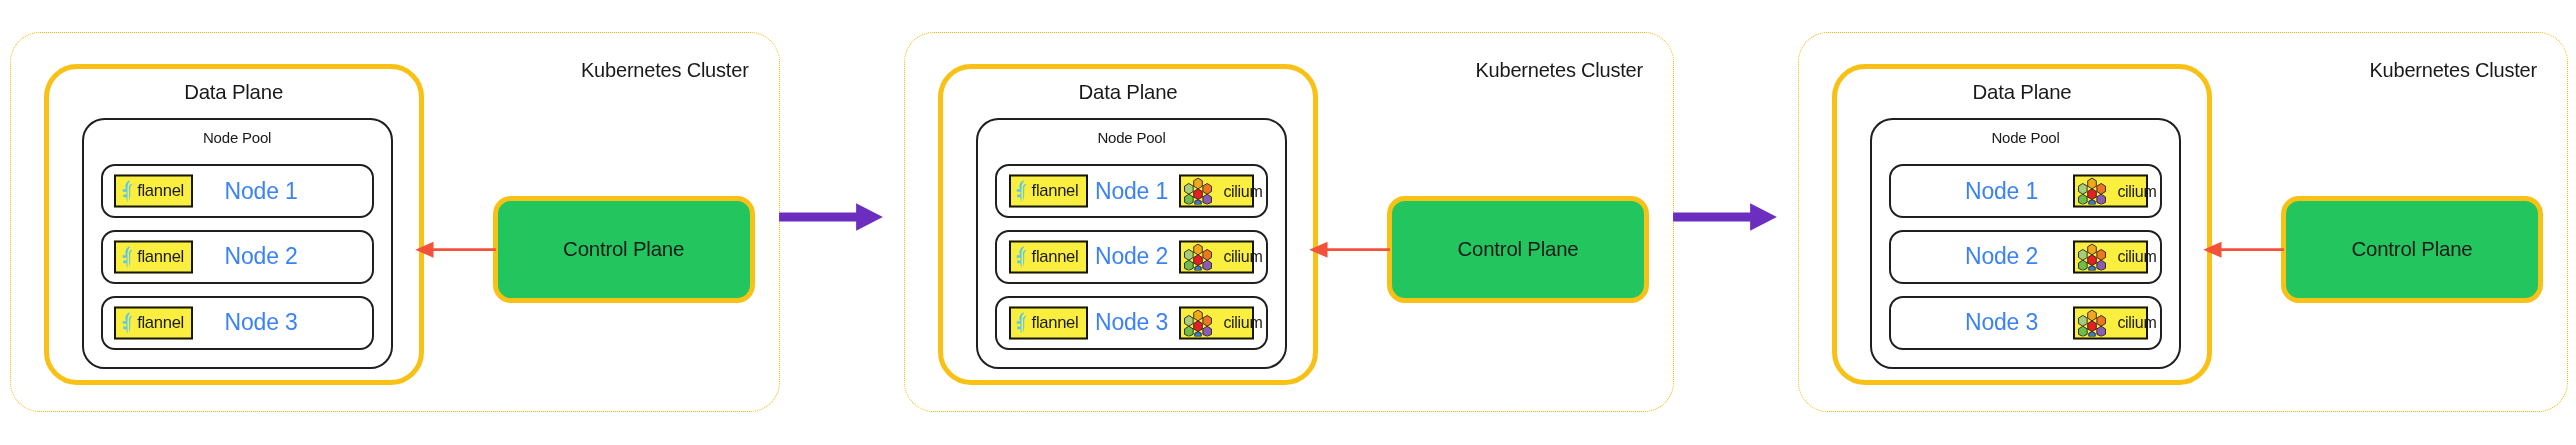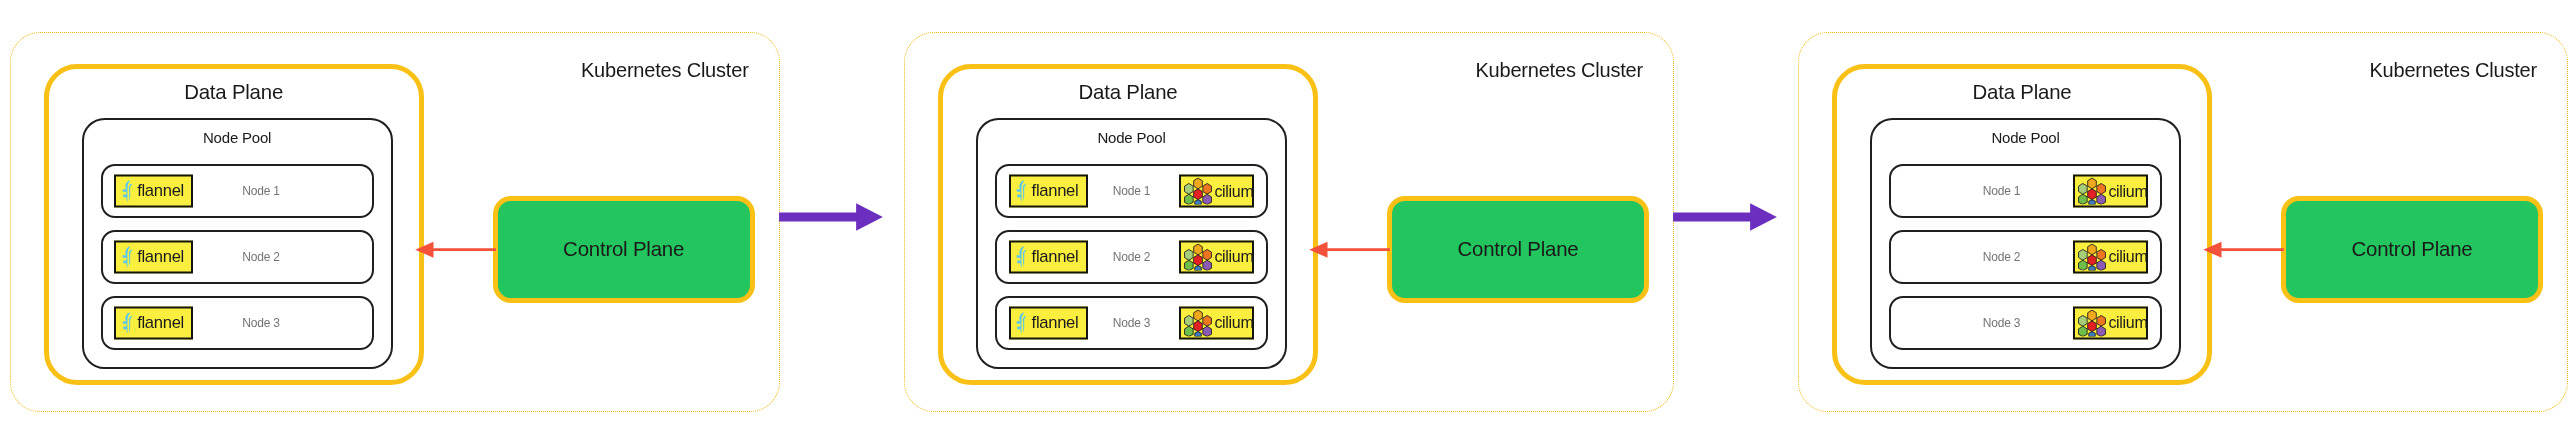--- a/index.html
+++ b/index.html
@@ -55,21 +55,21 @@
     border-radius:14px;
     box-sizing:border-box;
     background:#fff;
     display:flex; align-items:center;padding-left:28px;
   }
   .node-row:last-child{margin-bottom:0;}
 
   .node-label{
     position:absolute; left:0; right:0; top:0; bottom:0;
     display:flex; align-items:center; justify-content:center;
-    font-size:12px; color:#737373; letter-spacing:-0.2px;
+    font-size:23px; color:#3b82f6; letter-spacing:-0.2px;
     pointer-events:none;
   }
   
   .node-row.both .node-label{justify-content:center;}
   .node-row.left-only .node-label{justify-content:center; padding-left:48px;}
   .node-row.right-only .node-label{justify-content:center; padding-right:48px;}
 
   .badge-slot{position:absolute; top:50%; transform:translateY(-50%);}
   .badge-slot.left{left:11.8px;}
   .badge-slot.right{right:11.8px;}
@@ -88,21 +88,21 @@
     font-size:16.6px;color:#1b1b1b;letter-spacing:-0.3px;line-height:1;
     font-family:"Liberation Sans",sans-serif;
   }
 
   
   .cilium{
     width:75px;height:33px;
     background:#FAEE3E;
     border:2.7px solid #141414;
     box-sizing:border-box;
-    display:flex;align-items:center;gap:2px;
+    display:flex;align-items:center;gap:11px;
     padding-left:3.2px;
   }
   .cilium .hex{flex:0 0 auto;width:28px;height:27px;display:block;}
   .cilium .word{
     font-size:16px;color:#1b1b1b;letter-spacing:-0.3px;line-height:1;
   }
 
   
   .control-plane{
     position:absolute; top:163px; width:262px; height:107px;

